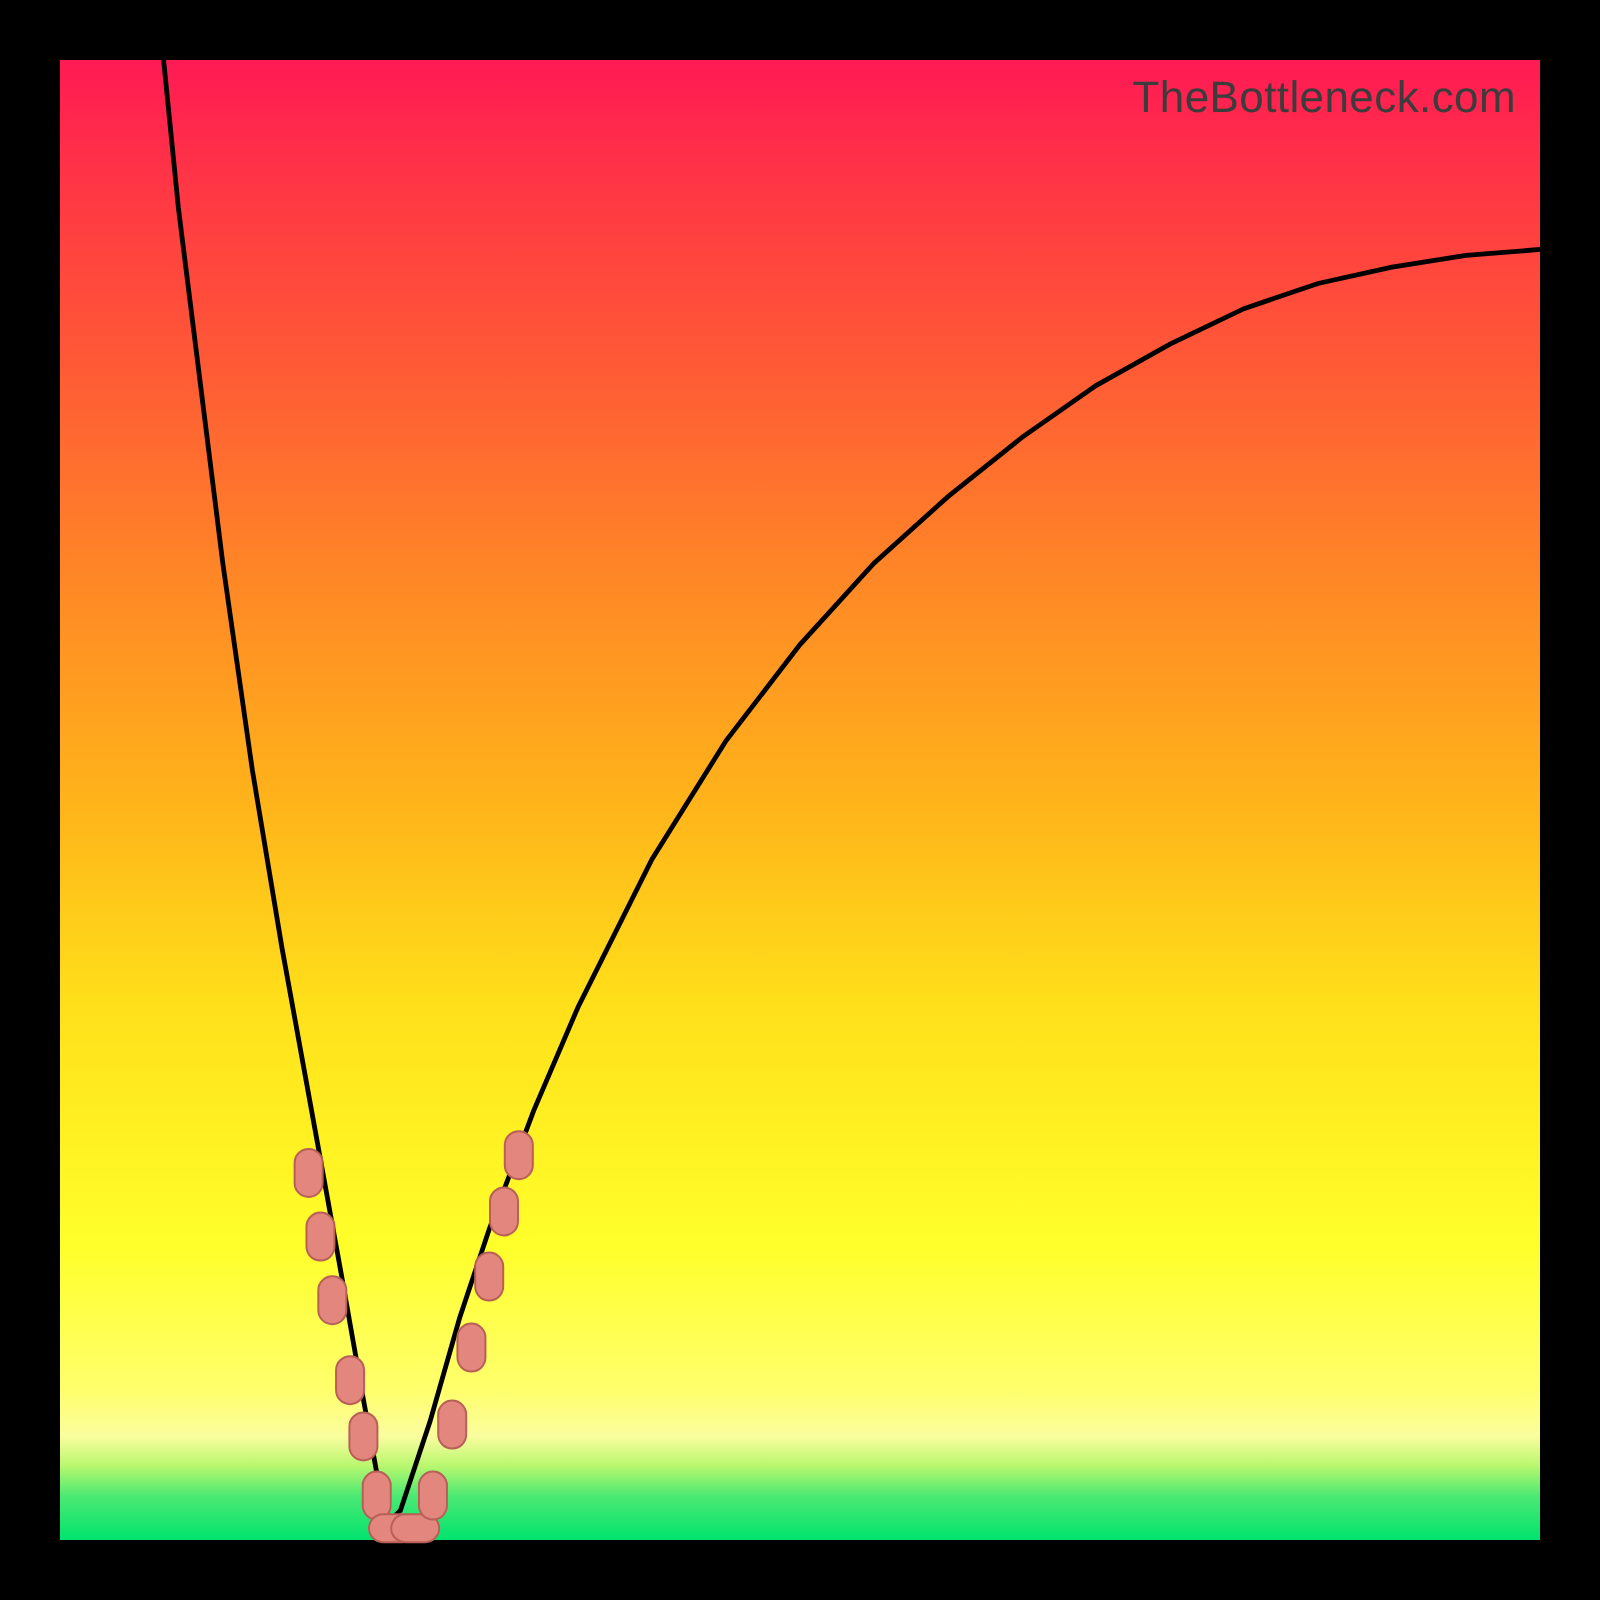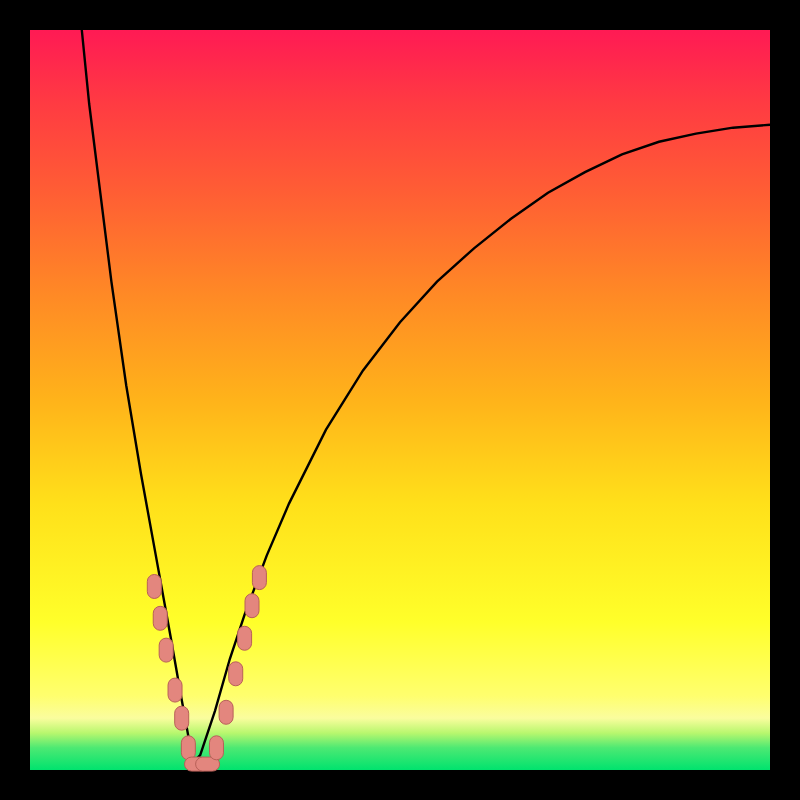--- a/index.html
+++ b/index.html
@@ -57,20 +57,21 @@
     width: 740px;
     height: 740px;
     overflow: visible;
   }
 </style>
 </head>
 <body>
 
 <div class="frame">
   <div class="plot-area">
+    <div class="watermark">TheBottleneck.com</div>
     <svg class="curve-layer" viewBox="0 0 740 740" preserveAspectRatio="none">
       <path id="curve-path" d="M51.80 0.00 L59.20 74.00 L70.30 162.80 L81.40 251.60 L96.20 355.20 L111.00 444.00 L125.80 525.40 L140.60 606.80 L151.70 669.70 L159.10 710.40 L162.80 732.60 L170.20 725.20 L185.00 680.80 L199.80 629.00 L214.60 584.60 L236.80 525.40 L259.00 473.60 L296.00 399.60 L333.00 340.40 L370.00 292.30 L407.00 251.60 L444.00 218.30 L481.00 188.70 L518.00 162.80 L555.00 142.08 L592.00 124.32 L629.00 111.74 L666.00 103.60 L703.00 97.68 L740.00 94.72" fill="none" stroke="#000000" stroke-width="2.4"></path>
       <g id="markers-group">
           <rect x="117.32" y="544.48" width="14" height="24" rx="7" ry="7" fill="#e3867e" stroke="#b86058" stroke-width="1"></rect>
           <rect x="123.24" y="576.30" width="14" height="24" rx="7" ry="7" fill="#e3867e" stroke="#b86058" stroke-width="1"></rect>
           <rect x="129.16" y="608.12" width="14" height="24" rx="7" ry="7" fill="#e3867e" stroke="#b86058" stroke-width="1"></rect>
           <rect x="138.04" y="648.08" width="14" height="24" rx="7" ry="7" fill="#e3867e" stroke="#b86058" stroke-width="1"></rect>
           <rect x="144.70" y="676.20" width="14" height="24" rx="7" ry="7" fill="#e3867e" stroke="#b86058" stroke-width="1"></rect>
           <rect x="151.36" y="705.80" width="14" height="24" rx="7" ry="7" fill="#e3867e" stroke="#b86058" stroke-width="1"></rect>
           <rect x="154.50" y="727.08" width="24" height="14" rx="7" ry="7" fill="#e3867e" stroke="#b86058" stroke-width="1"></rect>

